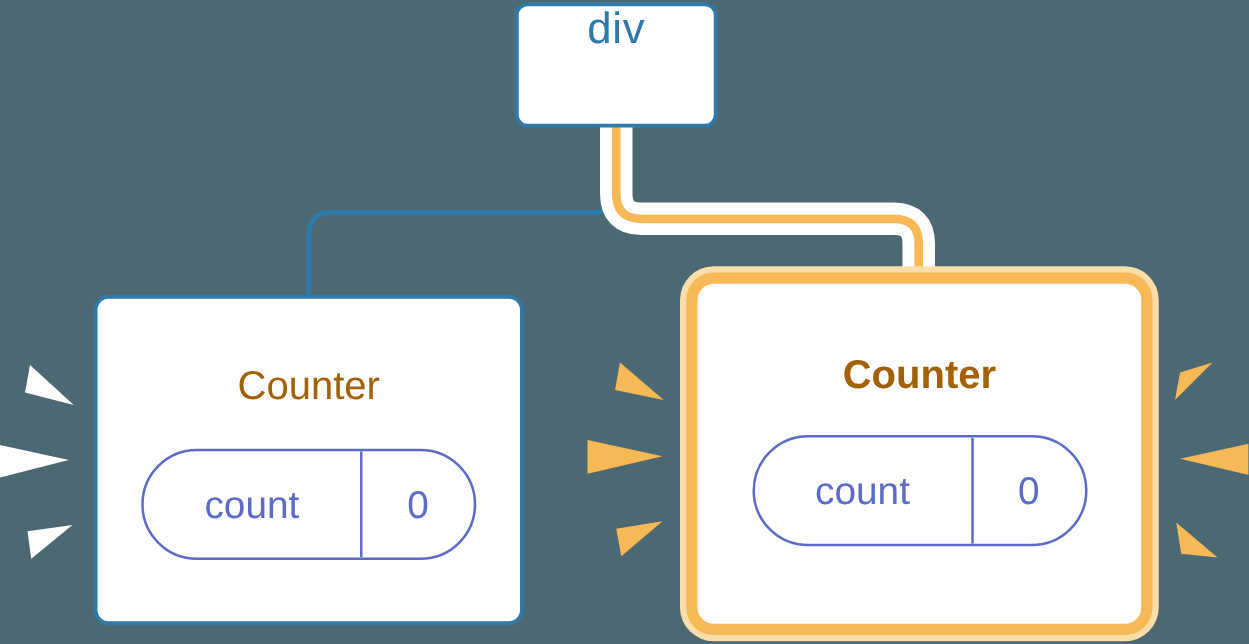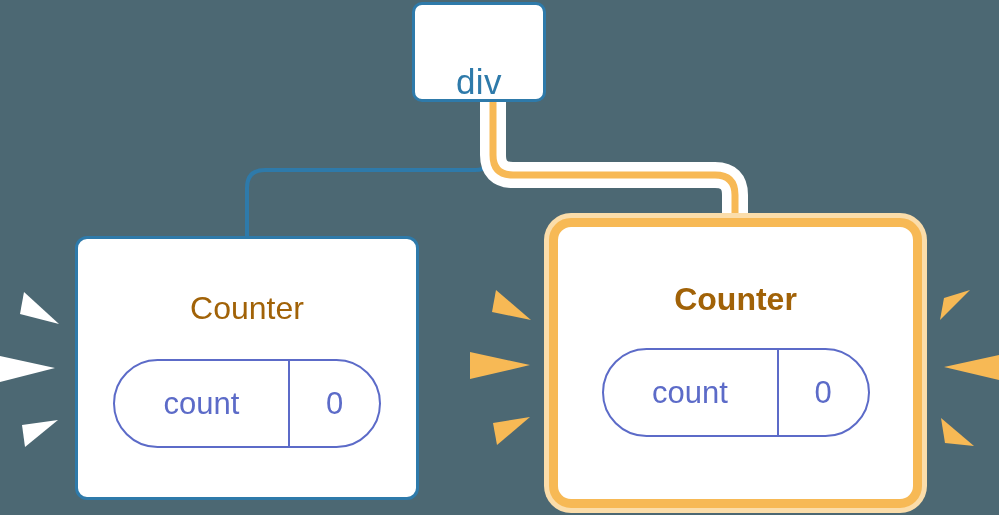--- a/index.html
+++ b/index.html
@@ -26,25 +26,25 @@
     position: absolute;
     background: #ffffff;
     box-sizing: border-box;
     display: flex;
     flex-direction: column;
     align-items: center;
   }
   .node-div {
     left: 412px;
     top: 2px;
-    width: 134px;
+    width: 162px;
     height: 100px;
     border: 3px solid #2e7aaa;
     border-radius: 10px;
-    justify-content: flex-end;
+    justify-content: flex-start;
   }
   .node-div .node-title {
     font-size: 35px;
     color: #2e7aaa;
     font-weight: 400;
     letter-spacing: 0.5px;
   }
   .node-counter-left {
     left: 75px;
     top: 236px;

